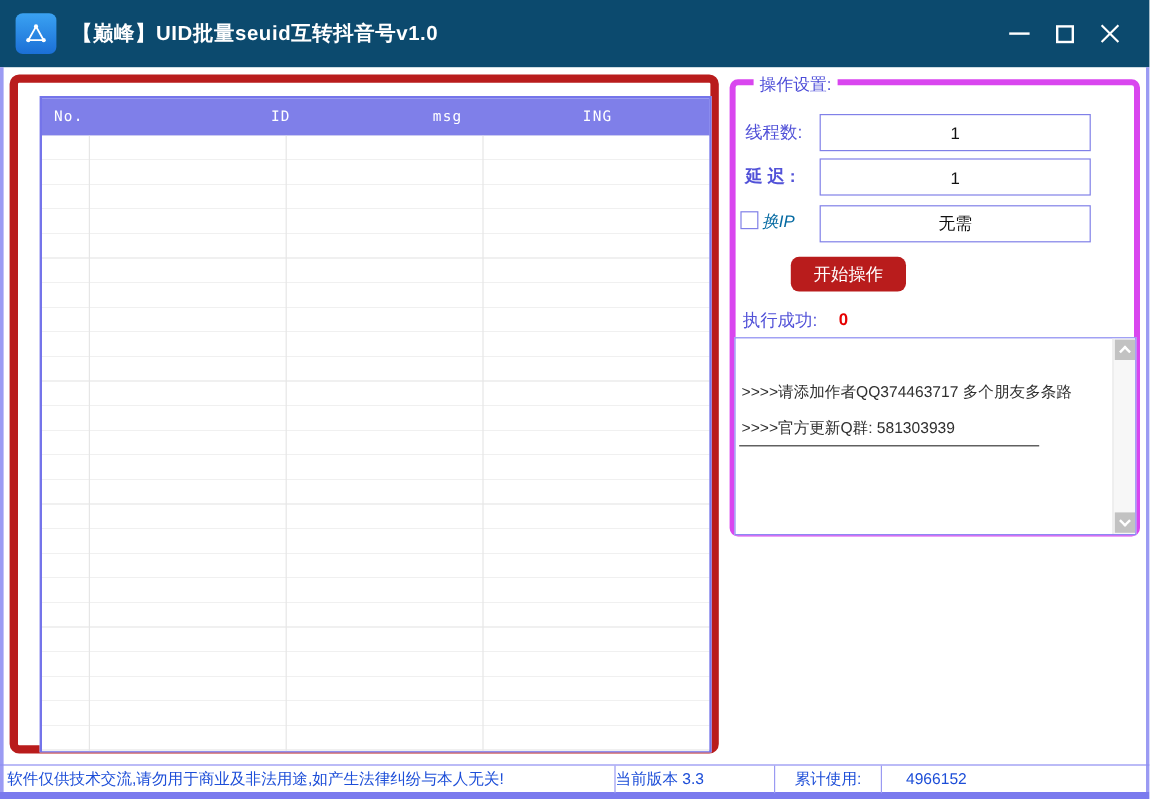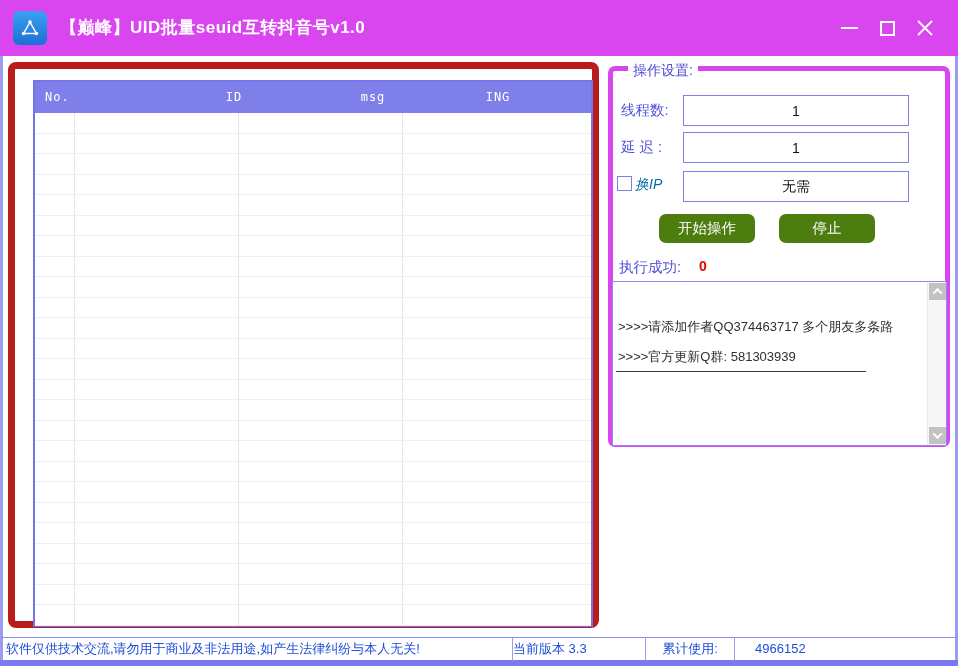--- a/index.html
+++ b/index.html
@@ -1,21 +1,21 @@
 <!DOCTYPE html>
 <html><head>
 <meta charset="utf-8">
 <style>
   * { margin:0; padding:0; box-sizing:border-box; }
   html,body { width:958px; height:666px; }
   body { font-family:"Liberation Sans","DejaVu Sans",sans-serif; background:#fff; overflow:hidden; }
   .window { position:relative; width:958px; height:666px; background:#fff; }
 
   
-  .titlebar { position:absolute; left:0; top:0; width:958px; height:56px; background:#d946ef; display:flex; align-items:center; }
+  .titlebar { position:absolute; left:0; top:0; width:958px; height:56px; background:#0c4a6e; display:flex; align-items:center; }
   .app-icon { position:absolute; left:13px; top:11px; width:34px; height:34px; border-radius:6px;
               background:linear-gradient(180deg,#3aa2f2,#1b6fd6); display:flex; align-items:center; justify-content:center; }
   .window-title { position:absolute; left:60px; top:0; height:56px; line-height:56px; color:#fff; font-size:17px; font-weight:bold; letter-spacing:.5px; }
   .win-controls { position:absolute; right:14px; top:0; height:56px; display:flex; align-items:center; }
   .win-btn { width:38px; height:34px; display:flex; align-items:center; justify-content:center; cursor:pointer; }
   .glyph-min { width:17px; height:2px; background:#fff; }
   .glyph-max { width:15px; height:15px; border:2px solid #fff; }
 
   
   .frame-left  { position:absolute; left:0; top:56px; width:3px; height:604px; background:#9b9bf3; }
@@ -38,26 +38,26 @@
   .vline.v1 { left:39px; } .vline.v2 { left:203px; } .vline.v3 { left:367px; }
 
   
   .groupbox { position:absolute; left:608px; top:66px; width:342px; height:381px; border:5px solid #d946ef; border-radius:7px; }
   .legend { position:absolute; left:15px; top:-9px; background:#fff; padding:0 5px; color:#4c4cd8; font-size:14px; }
   .fld-label { position:absolute; color:#5252d8; font-size:14.5px; }
   .txt-input { position:absolute; width:226px; height:31px; border:1px solid #8080e8; background:#fff;
                text-align:center; font-size:14px; color:#111; font-family:"Liberation Sans","DejaVu Sans",sans-serif; outline:none; }
   .lbl-thread { left:8px; top:30px; }
   .in-thread  { left:70px; top:24px; }
-  .lbl-delay  { left:8px; top:67px; }
+  .lbl-delay  { left:8px; top:67px;font-weight:bold; }
   .in-delay   { left:70px; top:61px; }
   .chk-ip { position:absolute; left:4px; top:105px; width:15px; height:15px; accent-color:#8080e8; border:1px solid #8080e8; appearance:none; background:#fff; }
   .lbl-ip { left:22px; top:105px; color:#0369a1; font-size:14px;font-style:italic; }
   .in-ip  { left:70px; top:100px; }
-  .btn { position:absolute; top:143px; width:96px; height:29px; background:#4d7c0f; color:#fff; border:none; border-radius:7px;
+  .btn { position:absolute; top:143px; width:96px; height:29px; background:#b91c1c; color:#fff; border:none; border-radius:7px;
          font-size:14.5px; font-family:"Liberation Sans","DejaVu Sans",sans-serif; cursor:pointer; }
   .btn-start { left:46px; }
   .btn-stop  { left:166px; }
   .lbl-success { left:6px; top:187px; }
   .val-success { position:absolute; left:86px; top:187px; color:#e60000; font-size:14px; font-weight:bold; }
 
   
   .logbox { position:absolute; left:-1px; top:210px; width:335px; height:165px; border:1px solid #8a8af2; background:#fff; overflow:hidden; }
   .log-line { position:absolute; left:5px; white-space:nowrap; color:#303030; font-size:13px; }
   .log-underline { position:absolute; left:3px; top:89px; width:250px; height:1px; background:#3a3a3a; }
@@ -134,21 +134,20 @@
     <input class="txt-input in-thread" type="text" value="1" style="">
 
     <span class="fld-label lbl-delay">延 迟 :</span>
     <input class="txt-input in-delay" type="text" value="1" style="">
 
     <input class="chk-ip" type="checkbox" style="">
     <span class="fld-label lbl-ip">换IP</span>
     <input class="txt-input in-ip" type="text" value="无需" style="">
 
     <button class="btn btn-start">开始操作</button>
-    <button class="btn btn-stop">停止</button>
 
     <span class="fld-label lbl-success">执行成功:</span>
     <span class="val-success">0</span>
 
     <div class="logbox">
       <div class="log-line" style="top:36px">&gt;&gt;&gt;&gt;请添加作者QQ374463717 多个朋友多条路</div>
       <div class="log-line" style="top:66px">&gt;&gt;&gt;&gt;官方更新Q群: 581303939</div>
       <div class="log-underline"></div>
       <div class="scrollbar">
         <div class="scroll-btn scroll-up">

